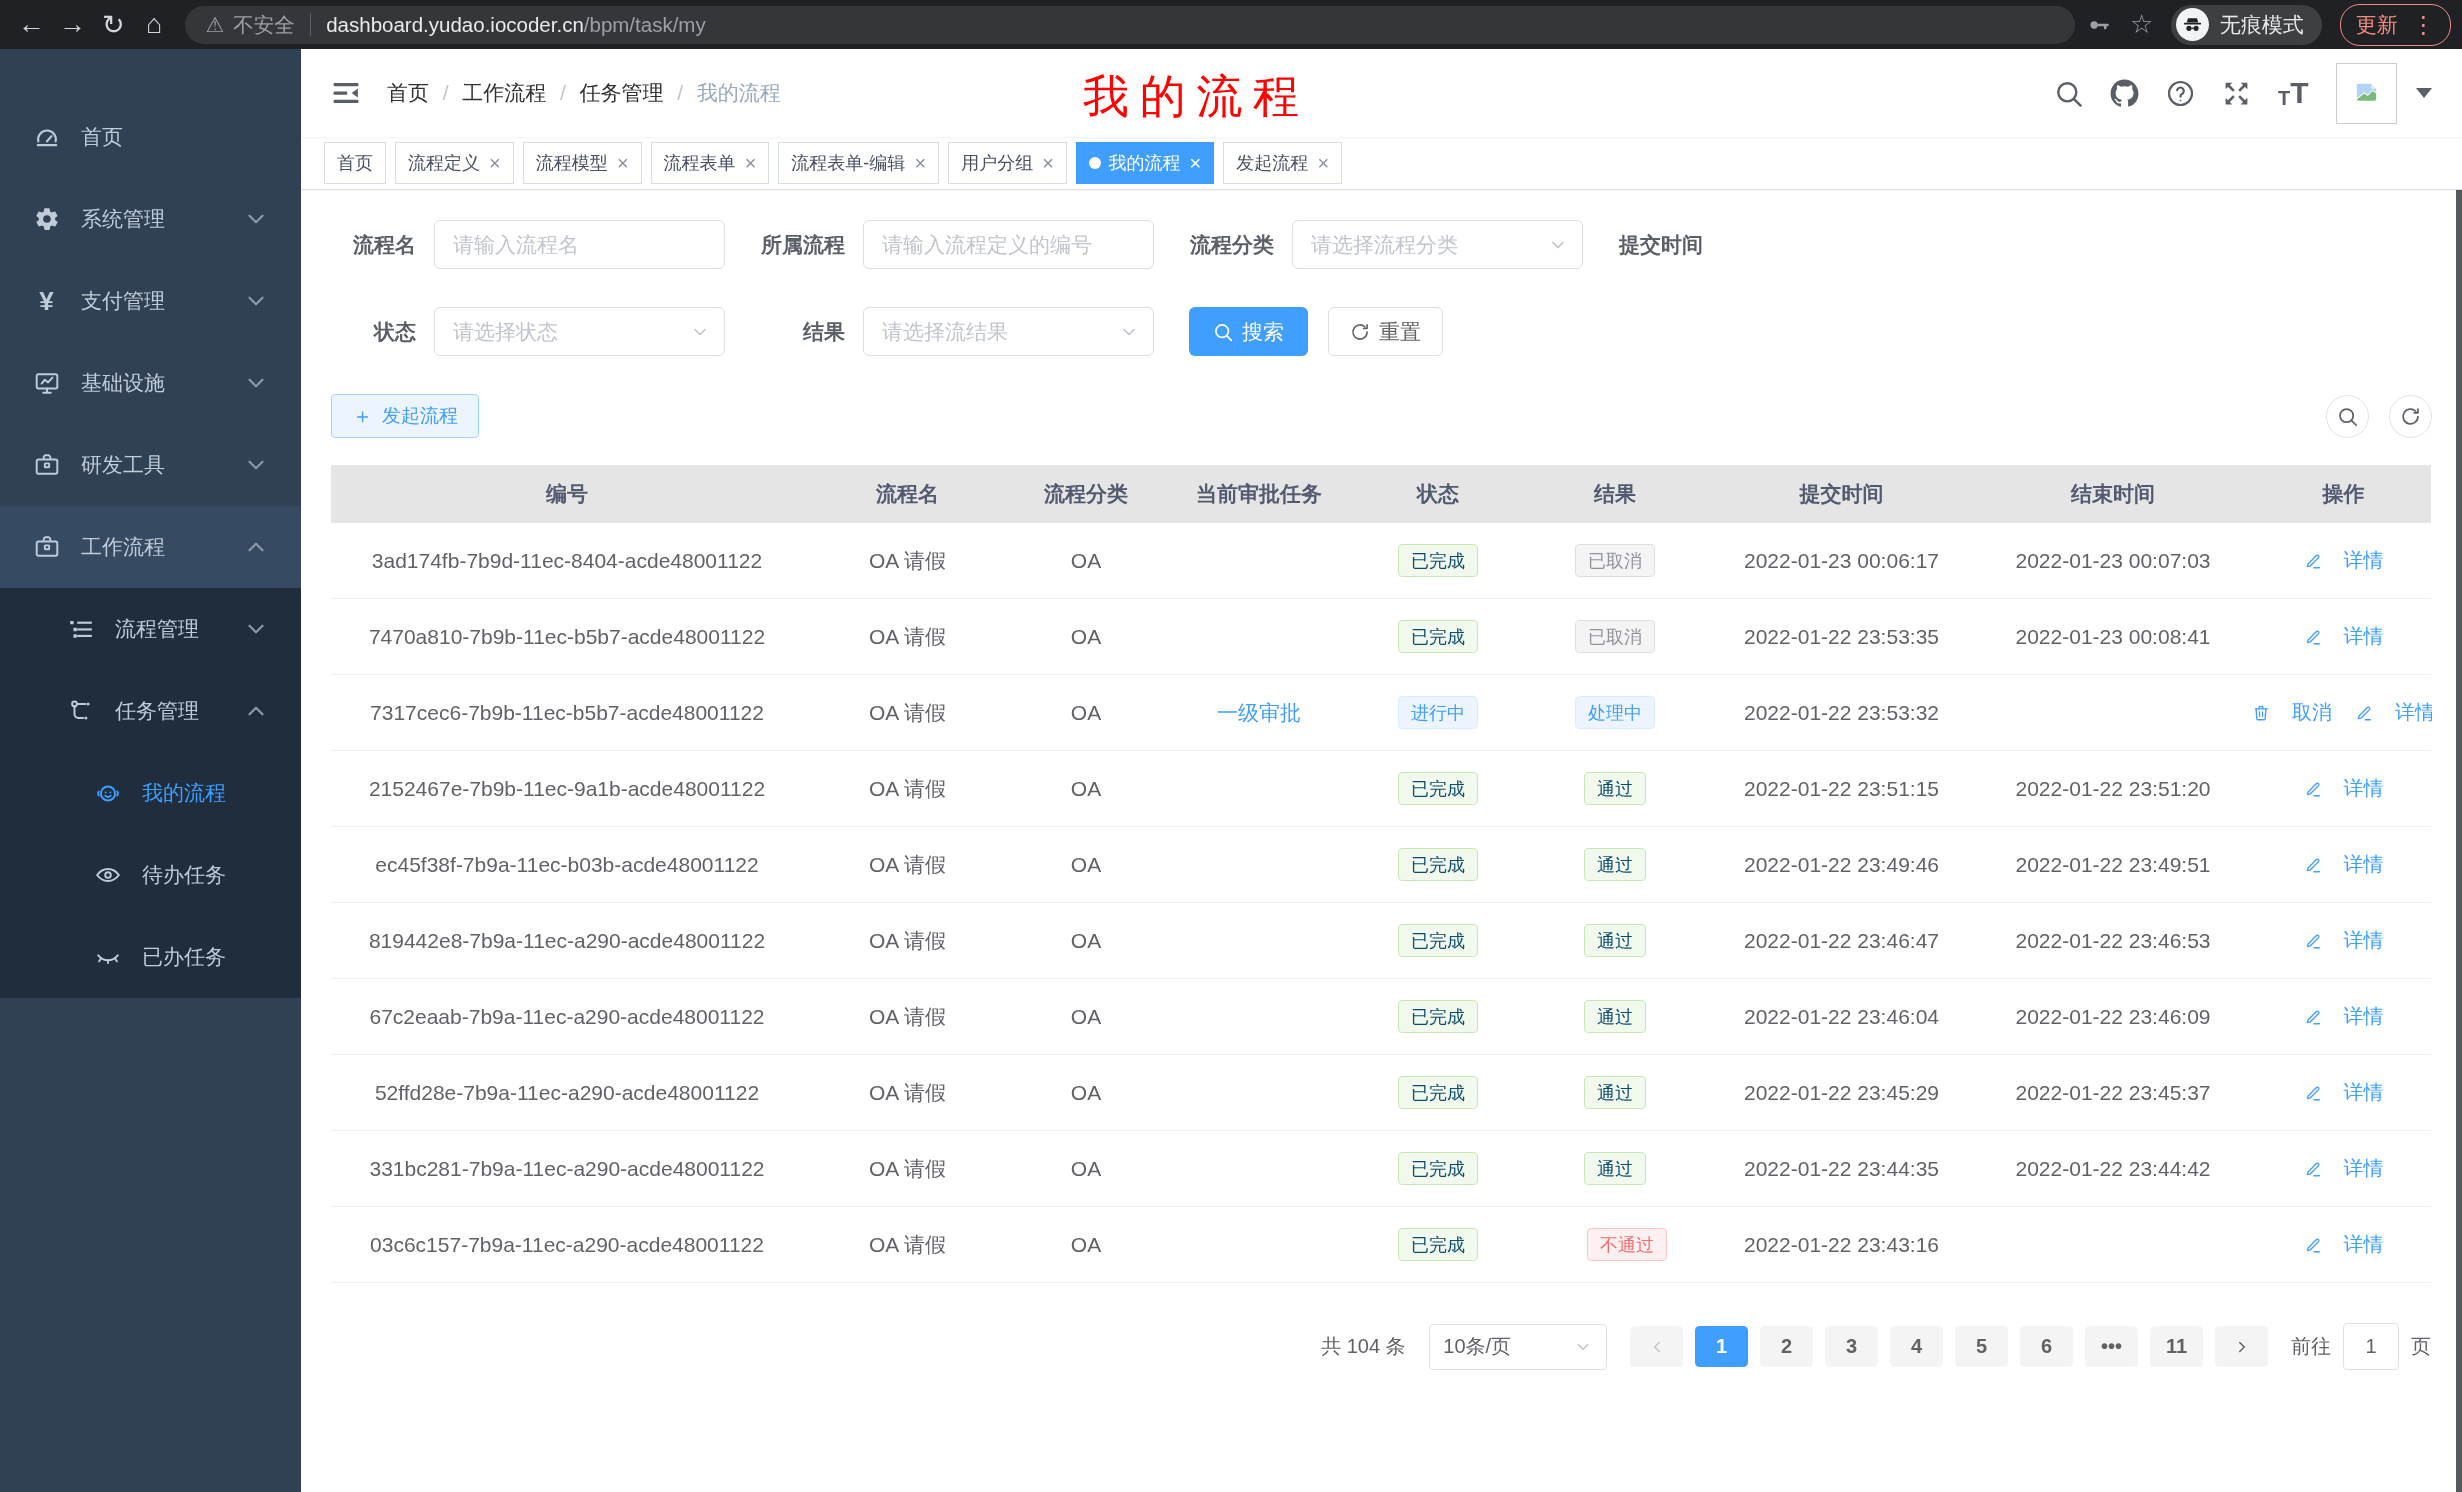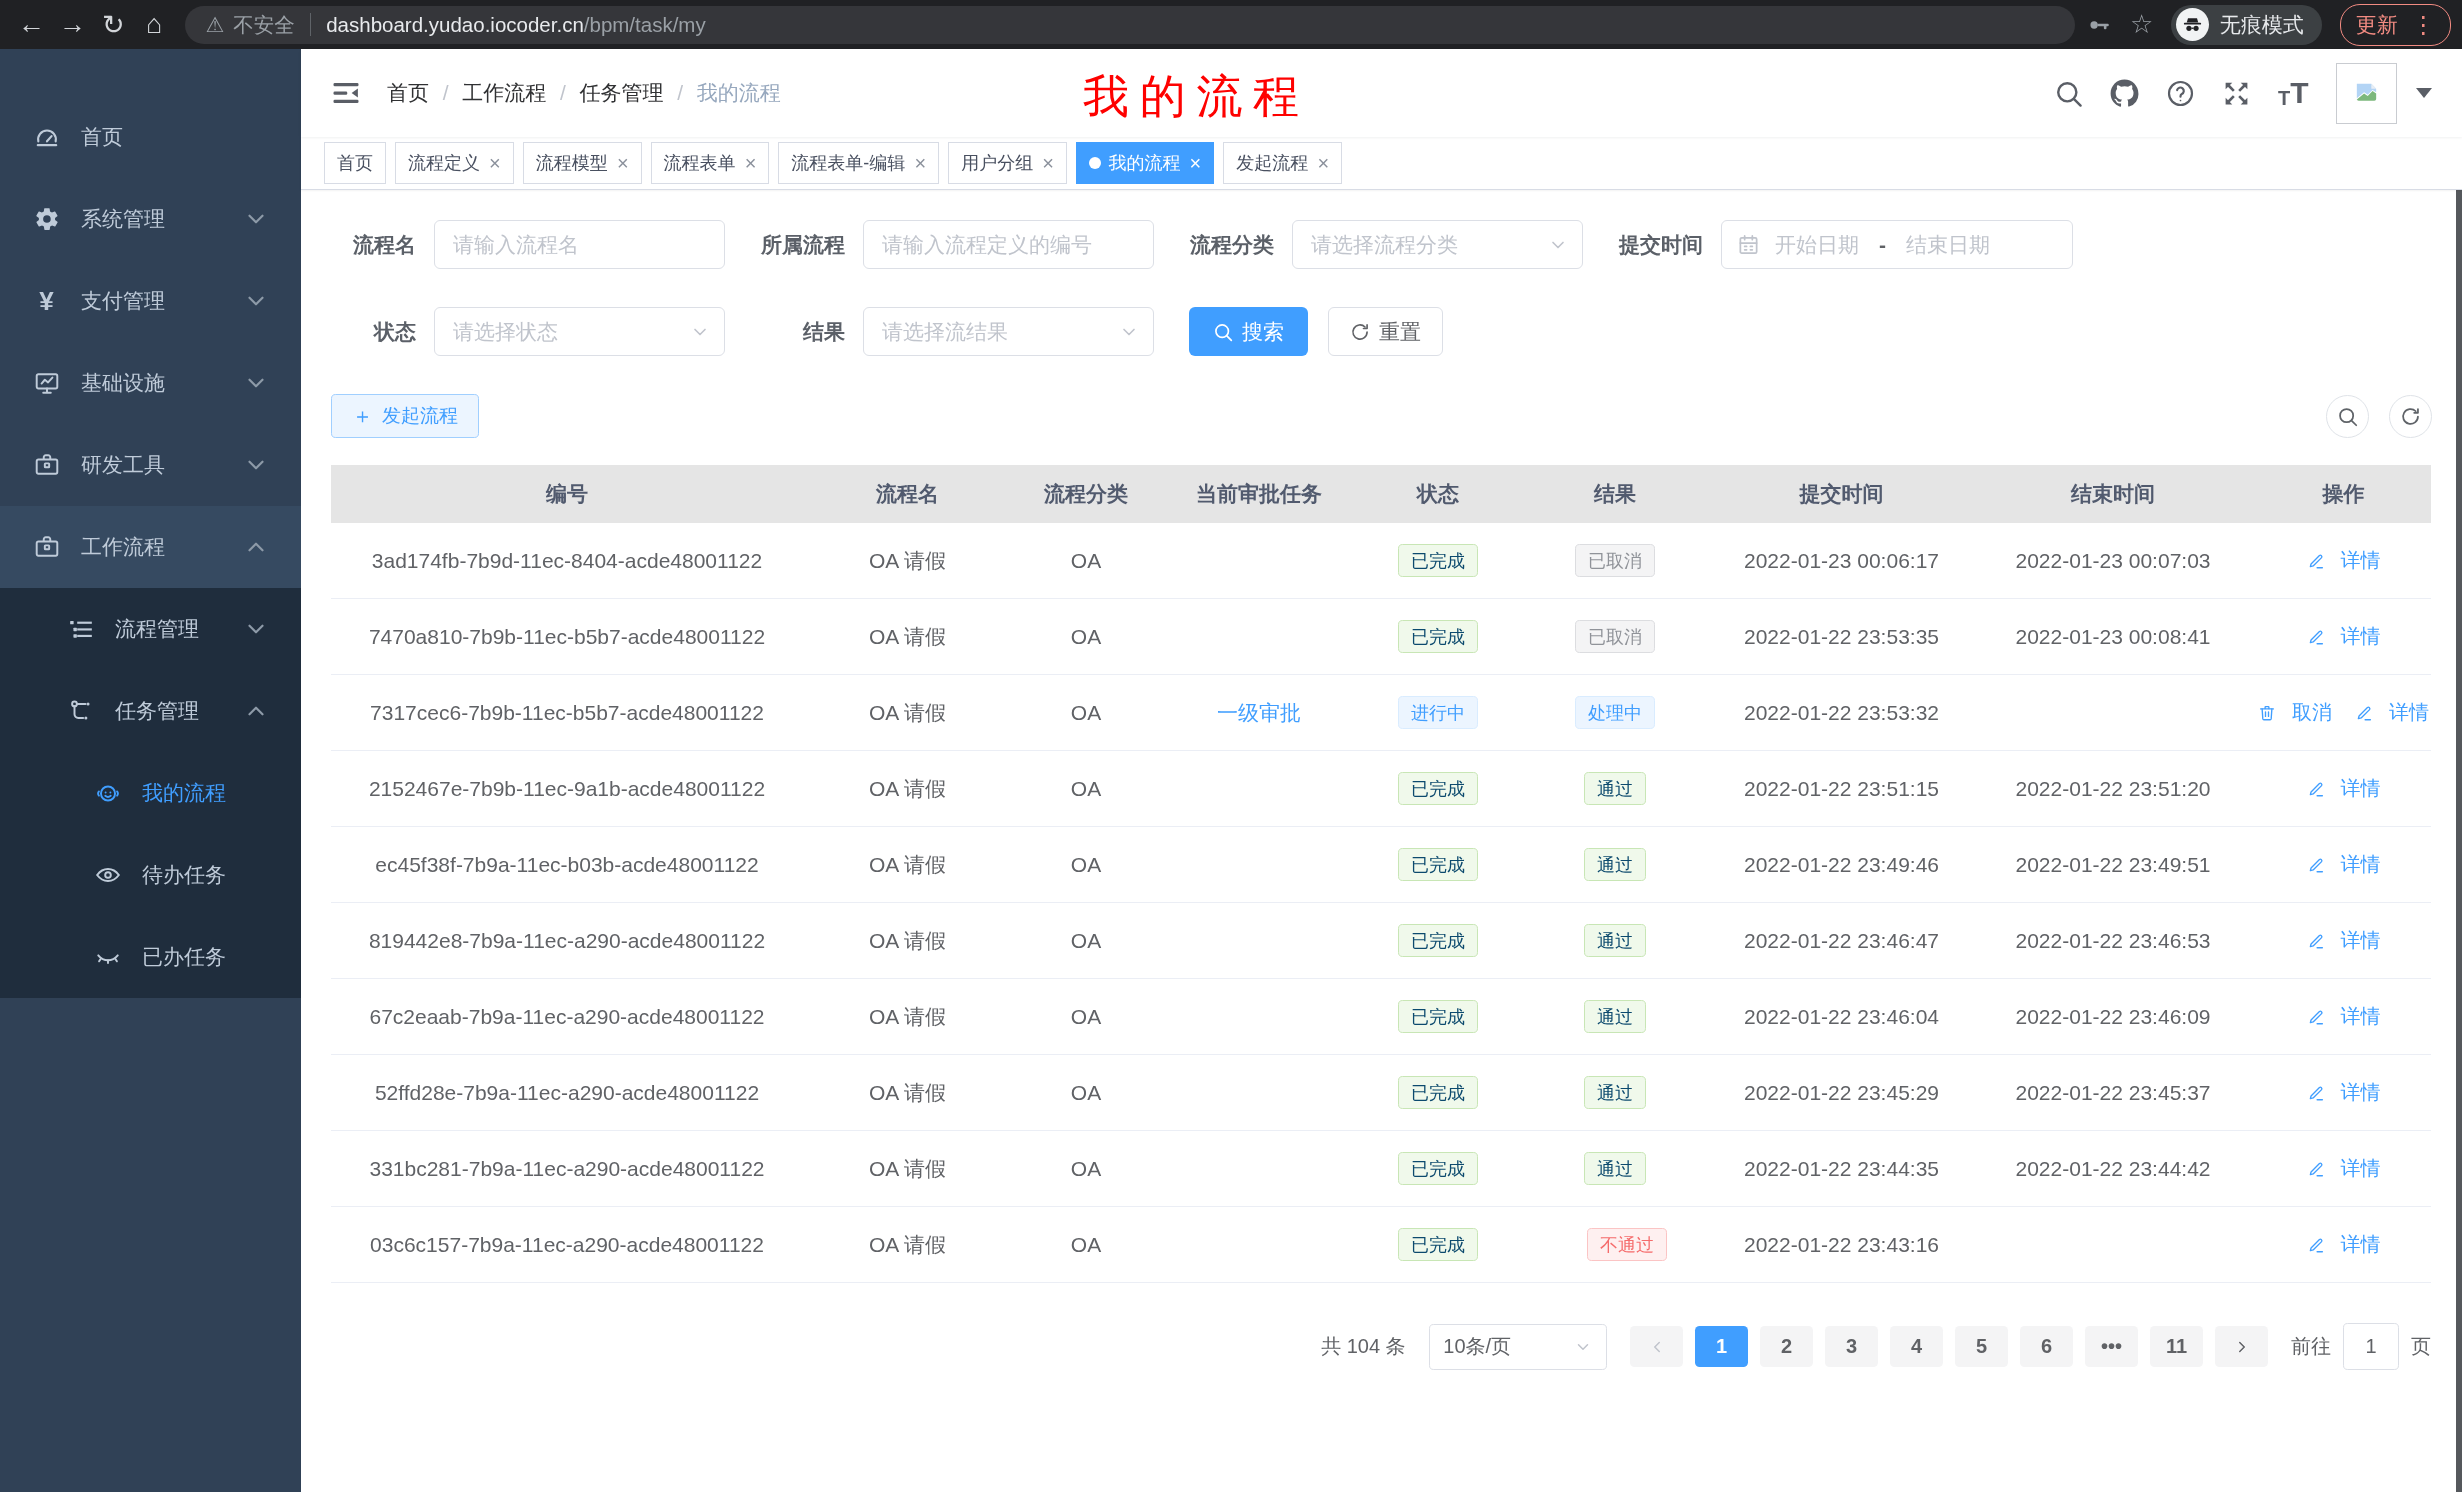--- a/index.html
+++ b/index.html
@@ -114,21 +114,21 @@
   .t-row{height:75px;align-items:center;border-bottom:0.8px solid #ebeef5;background:#fff;}
   .t-cell{text-align:center;padding:0 4.6px;white-space:nowrap;overflow:hidden;}
   .tag{display:inline-block;height:33px;line-height:32px;padding:0 12px;border-radius:4.6px;font-size:18px;
     border:0.8px solid transparent;box-sizing:border-box;}
   .tag-success{color:#0c4a6e;background:#f0f9eb;border-color:#c8e6b5;}
   .tag-info{color:#909399;background:#f4f4f5;border-color:#dcdde0;}
   .tag-primary{color:#409eff;background:#ecf5ff;border-color:#d9ecff;}
   .tag-danger{color:#f56c6c;background:#fef0f0;border-color:#fbc4c4;margin-left:24px;}
   .link{color:#409eff;cursor:pointer;}
   .actions{display:flex;justify-content:center;align-items:center;gap:23px;font-size:20px;}
-  .action{display:inline-flex;align-items:center;gap:16px;color:#409eff;cursor:pointer;}
+  .action{display:inline-flex;align-items:center;gap:22px;color:#409eff;cursor:pointer;}
   .action .ic{font-size:18px;}
 
   
   .pagination{display:flex;align-items:center;justify-content:flex-end;margin-top:40px;
     font-size:20px;color:#606266;gap:23px;width:2100px;}
   .size-select{width:149px;height:44px;border:0.8px solid #dcdfe6;border-radius:4.6px;display:flex;
     align-items:center;justify-content:space-between;padding:0 13.7px;cursor:pointer;background:#fff;position:relative;}
   .pages{display:flex;align-items:center;gap:12px;}
   .page-btn{min-width:41px;height:41px;border-radius:4.6px;background:#f4f4f5;color:#606266;display:flex;
     align-items:center;justify-content:center;font-weight:bold;font-size:20px;cursor:pointer;padding:0 6px;}
@@ -452,32 +452,20 @@
               <input class="f-input" readonly="" placeholder="请选择流程分类" style="">
               <span class="sel-caret ic">
                   <svg viewBox="0 0 24 24" width="1em" height="1em" fill="none" stroke="currentColor" stroke-width="2" stroke-linecap="round" stroke-linejoin="round">
                     <path d="M6 9l6 6 6-6"></path>
                   </svg>
                 </span>
             </span>
           </div>
           <div class="f-item">
             <span class="f-label">提交时间</span>
-            <div class="date-range">
-              <span class="ic">
-                  <svg viewBox="0 0 24 24" width="1em" height="1em" fill="none" stroke="currentColor" stroke-width="1.8" stroke-linecap="round">
-                    <rect x="3.5" y="5" width="17" height="16" rx="1.5"></rect>
-                    <path d="M8 3v4M16 3v4M3.5 10.5h17"></path>
-                    <path d="M8 14h2M14 14h2M8 17.5h2M14 17.5h2"></path>
-                  </svg>
-                </span>
-              <span>开始日期</span>
-              <span class="date-sep">-</span>
-              <span>结束日期</span>
-            </div>
           </div>
         </div>
 
         <div class="filter-row">
           <div class="f-item">
             <span class="f-label">状态</span>
             <span class="f-select">
               <input class="f-input" readonly="" placeholder="请选择状态" style="">
               <span class="sel-caret ic">
                   <svg viewBox="0 0 24 24" width="1em" height="1em" fill="none" stroke="currentColor" stroke-width="2" stroke-linecap="round" stroke-linejoin="round">

